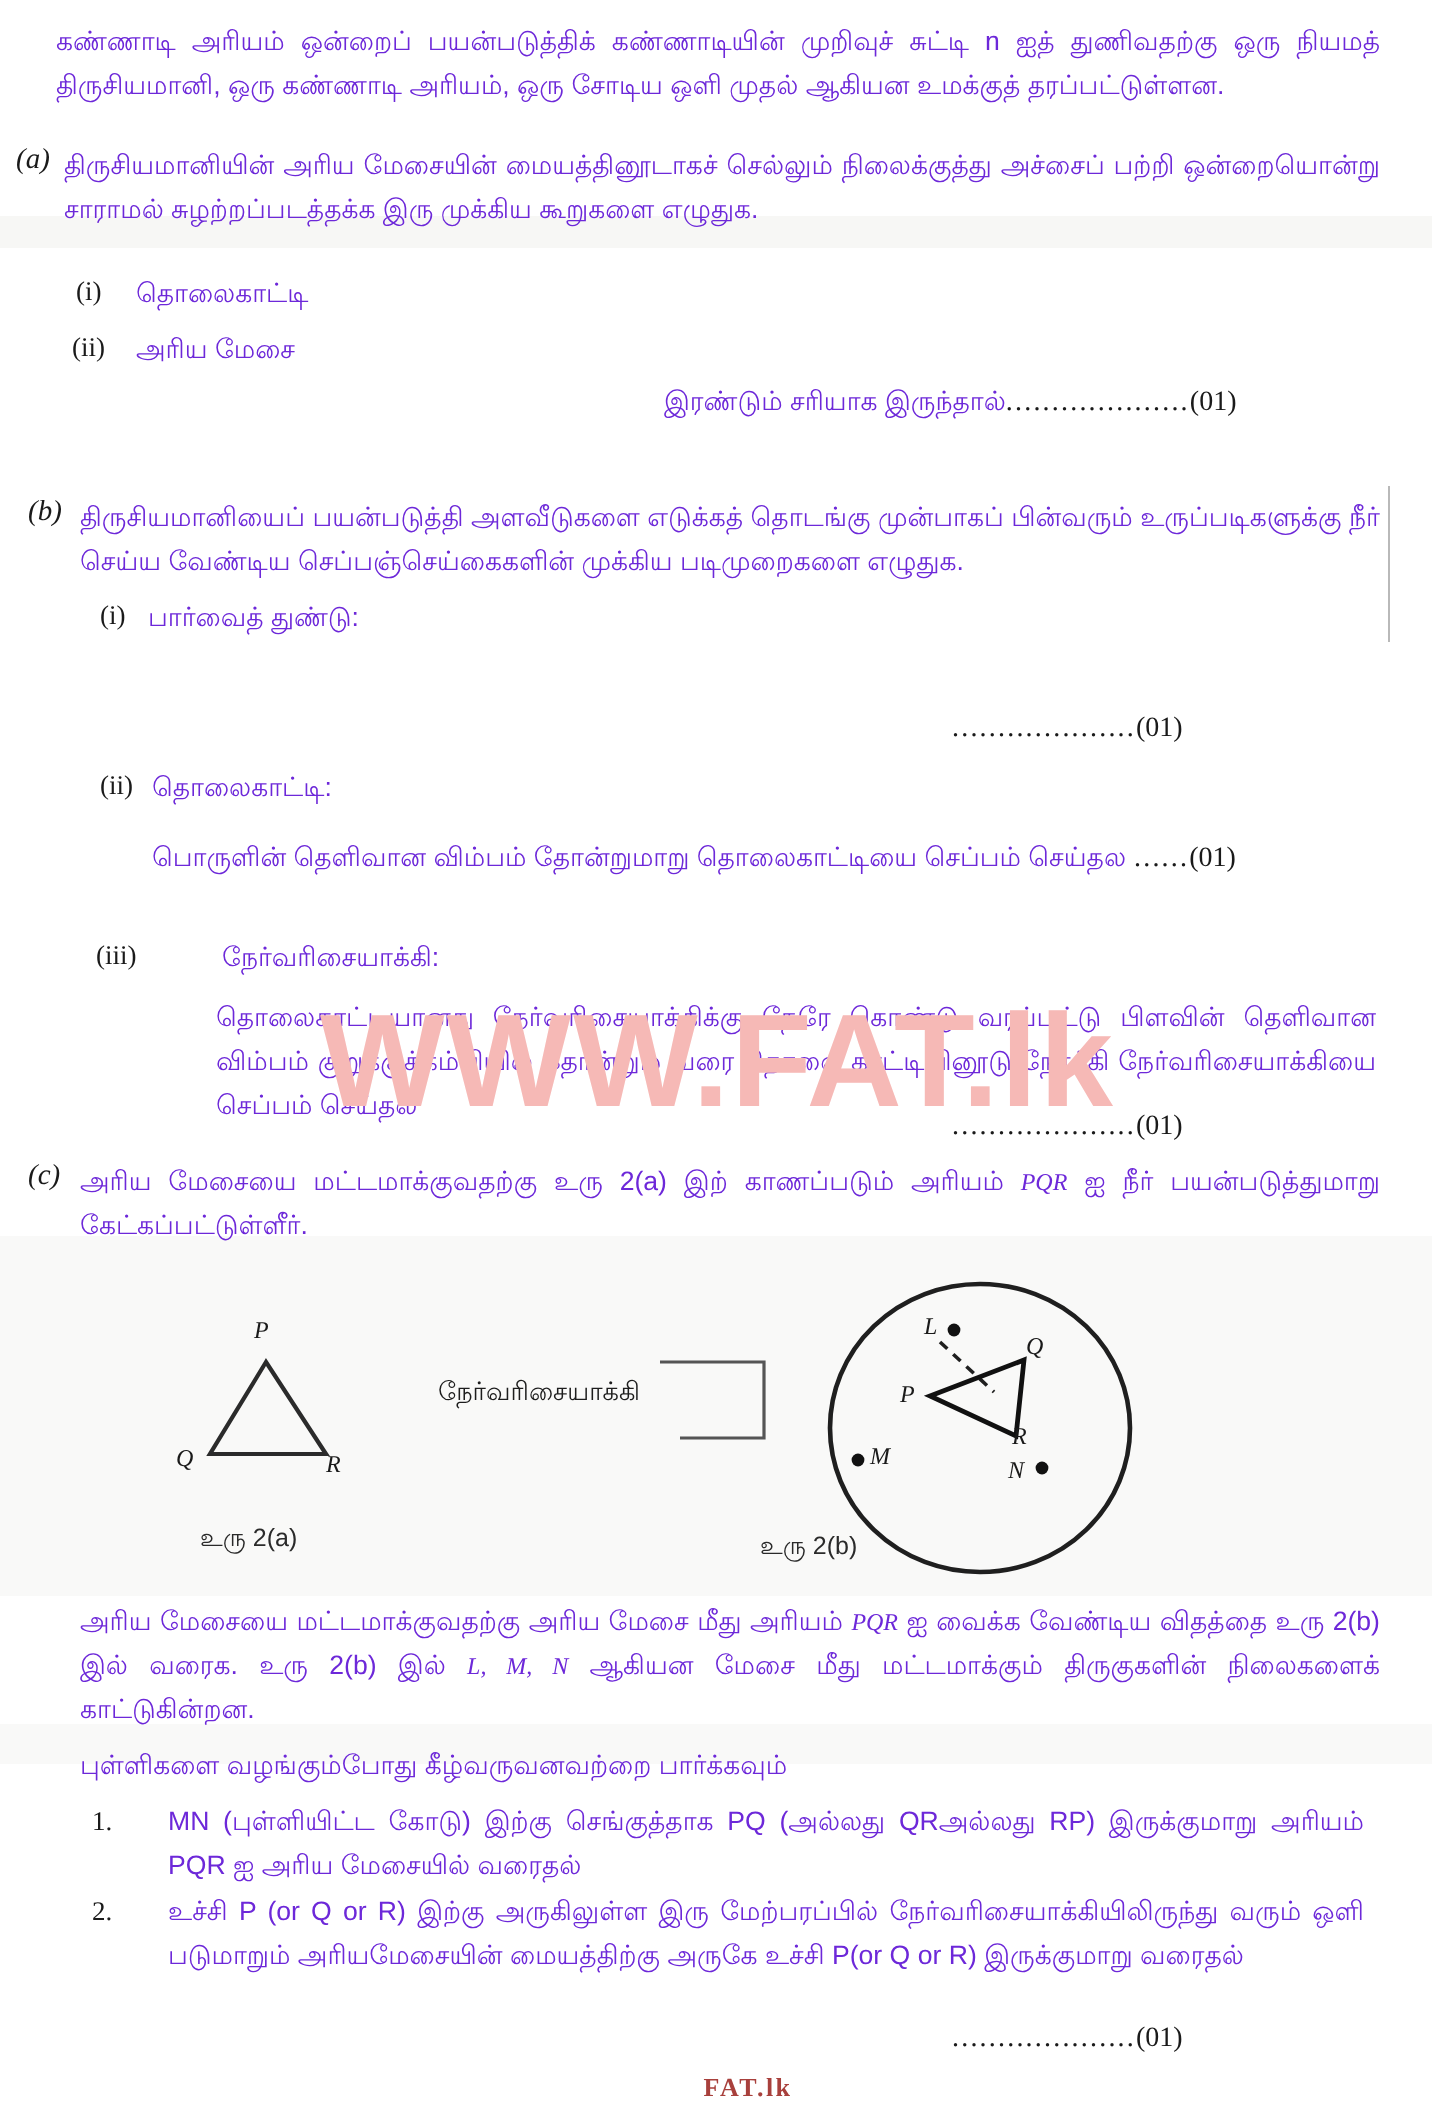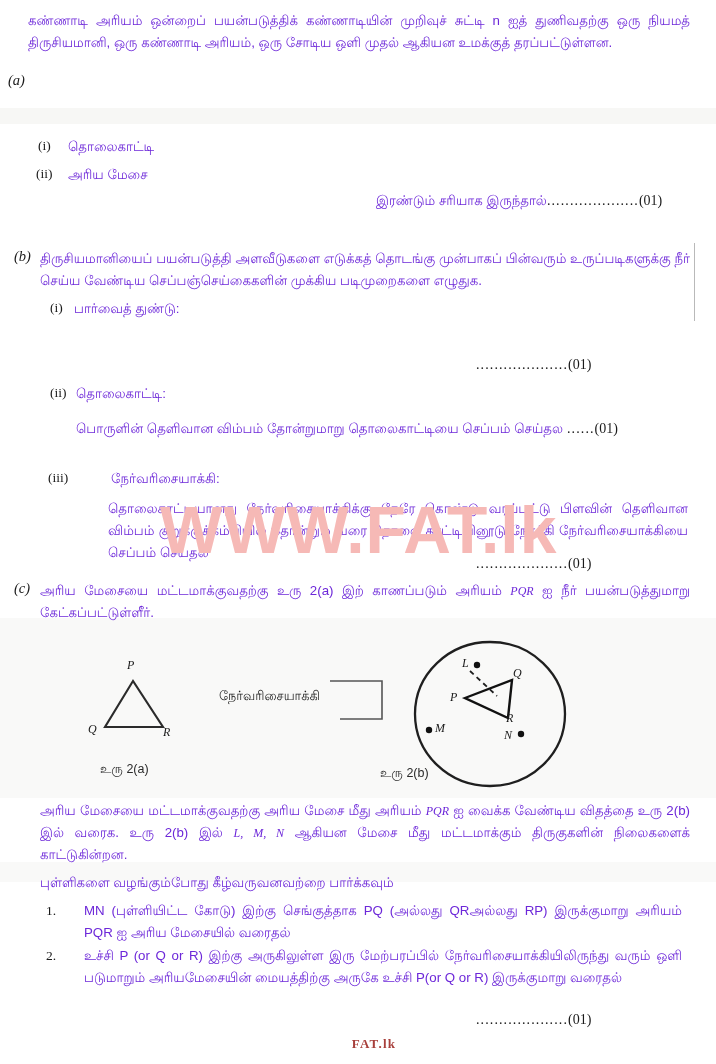--- a/index.html
+++ b/index.html
@@ -135,28 +135,29 @@
 <div class="page">
 
   <div class="scan-tint t1"></div>
   <div class="scan-tint t2"></div>
   <div class="scan-tint t3"></div>
   <div class="edge-line"></div>
 
   <div class="blk tam just" style="left:28px; top:10px; width:662px;">கண்ணாடி அரியம் ஒன்றைப் பயன்படுத்திக் கண்ணாடியின் முறிவுச் சுட்டி n ஐத் துணிவதற்கு ஒரு நியமத் திருசியமானி, ஒரு கண்ணாடி அரியம், ஒரு சோடிய ஒளி முதல் ஆகியன உமக்குத் தரப்பட்டுள்ளன.</div>
 
   <div class="part-tag" style="left:8px; top:72px;">(a)</div>
+  <div class="blk tam just" style="left:32px; top:72px; width:658px;">திருசியமானியின் அரிய மேசையின் மையத்தினூடாகச் செல்லும் நிலைக்குத்து அச்சைப் பற்றி ஒன்றையொன்று சாராமல் சுழற்றப்படத்தக்க இரு முக்கிய கூறுகளை எழுதுக.</div>
 
   <div class="rn" style="left:38px; top:138px;">(i)</div>
   <div class="blk tam" style="left:68px; top:136px;">தொலைகாட்டி</div>
 
   <div class="rn" style="left:36px; top:166px;">(ii)</div>
   <div class="blk tam" style="left:68px; top:164px;">அரிய மேசை</div>
 
-  <div class="blk" style="left:332px; top:190px; white-space:nowrap;margin-left:44px;">
+  <div class="blk" style="left:332px; top:190px; white-space:nowrap;">
     <span class="tam">இரண்டும் சரியாக இருந்தால்</span><span class="dots">....................</span><span class="mark">(01)</span>
   </div>
 
   <div class="part-tag" style="left:14px; top:248px;">(b)</div>
   <div class="blk tam just" style="left:40px; top:248px; width:650px;">திருசியமானியைப் பயன்படுத்தி அளவீடுகளை எடுக்கத் தொடங்கு முன்பாகப் பின்வரும் உருப்படிகளுக்கு நீர் செய்ய வேண்டிய செப்பஞ்செய்கைகளின் முக்கிய படிமுறைகளை எழுதுக.</div>
 
   <div class="rn" style="left:50px; top:300px;">(i)</div>
   <div class="blk tam" style="left:74px; top:298px;">பார்வைத் துண்டு:</div>
   <div class="blk" style="left:476px; top:355px; white-space:nowrap;">
     <span class="dots">....................</span><span class="mark">(01)</span>

